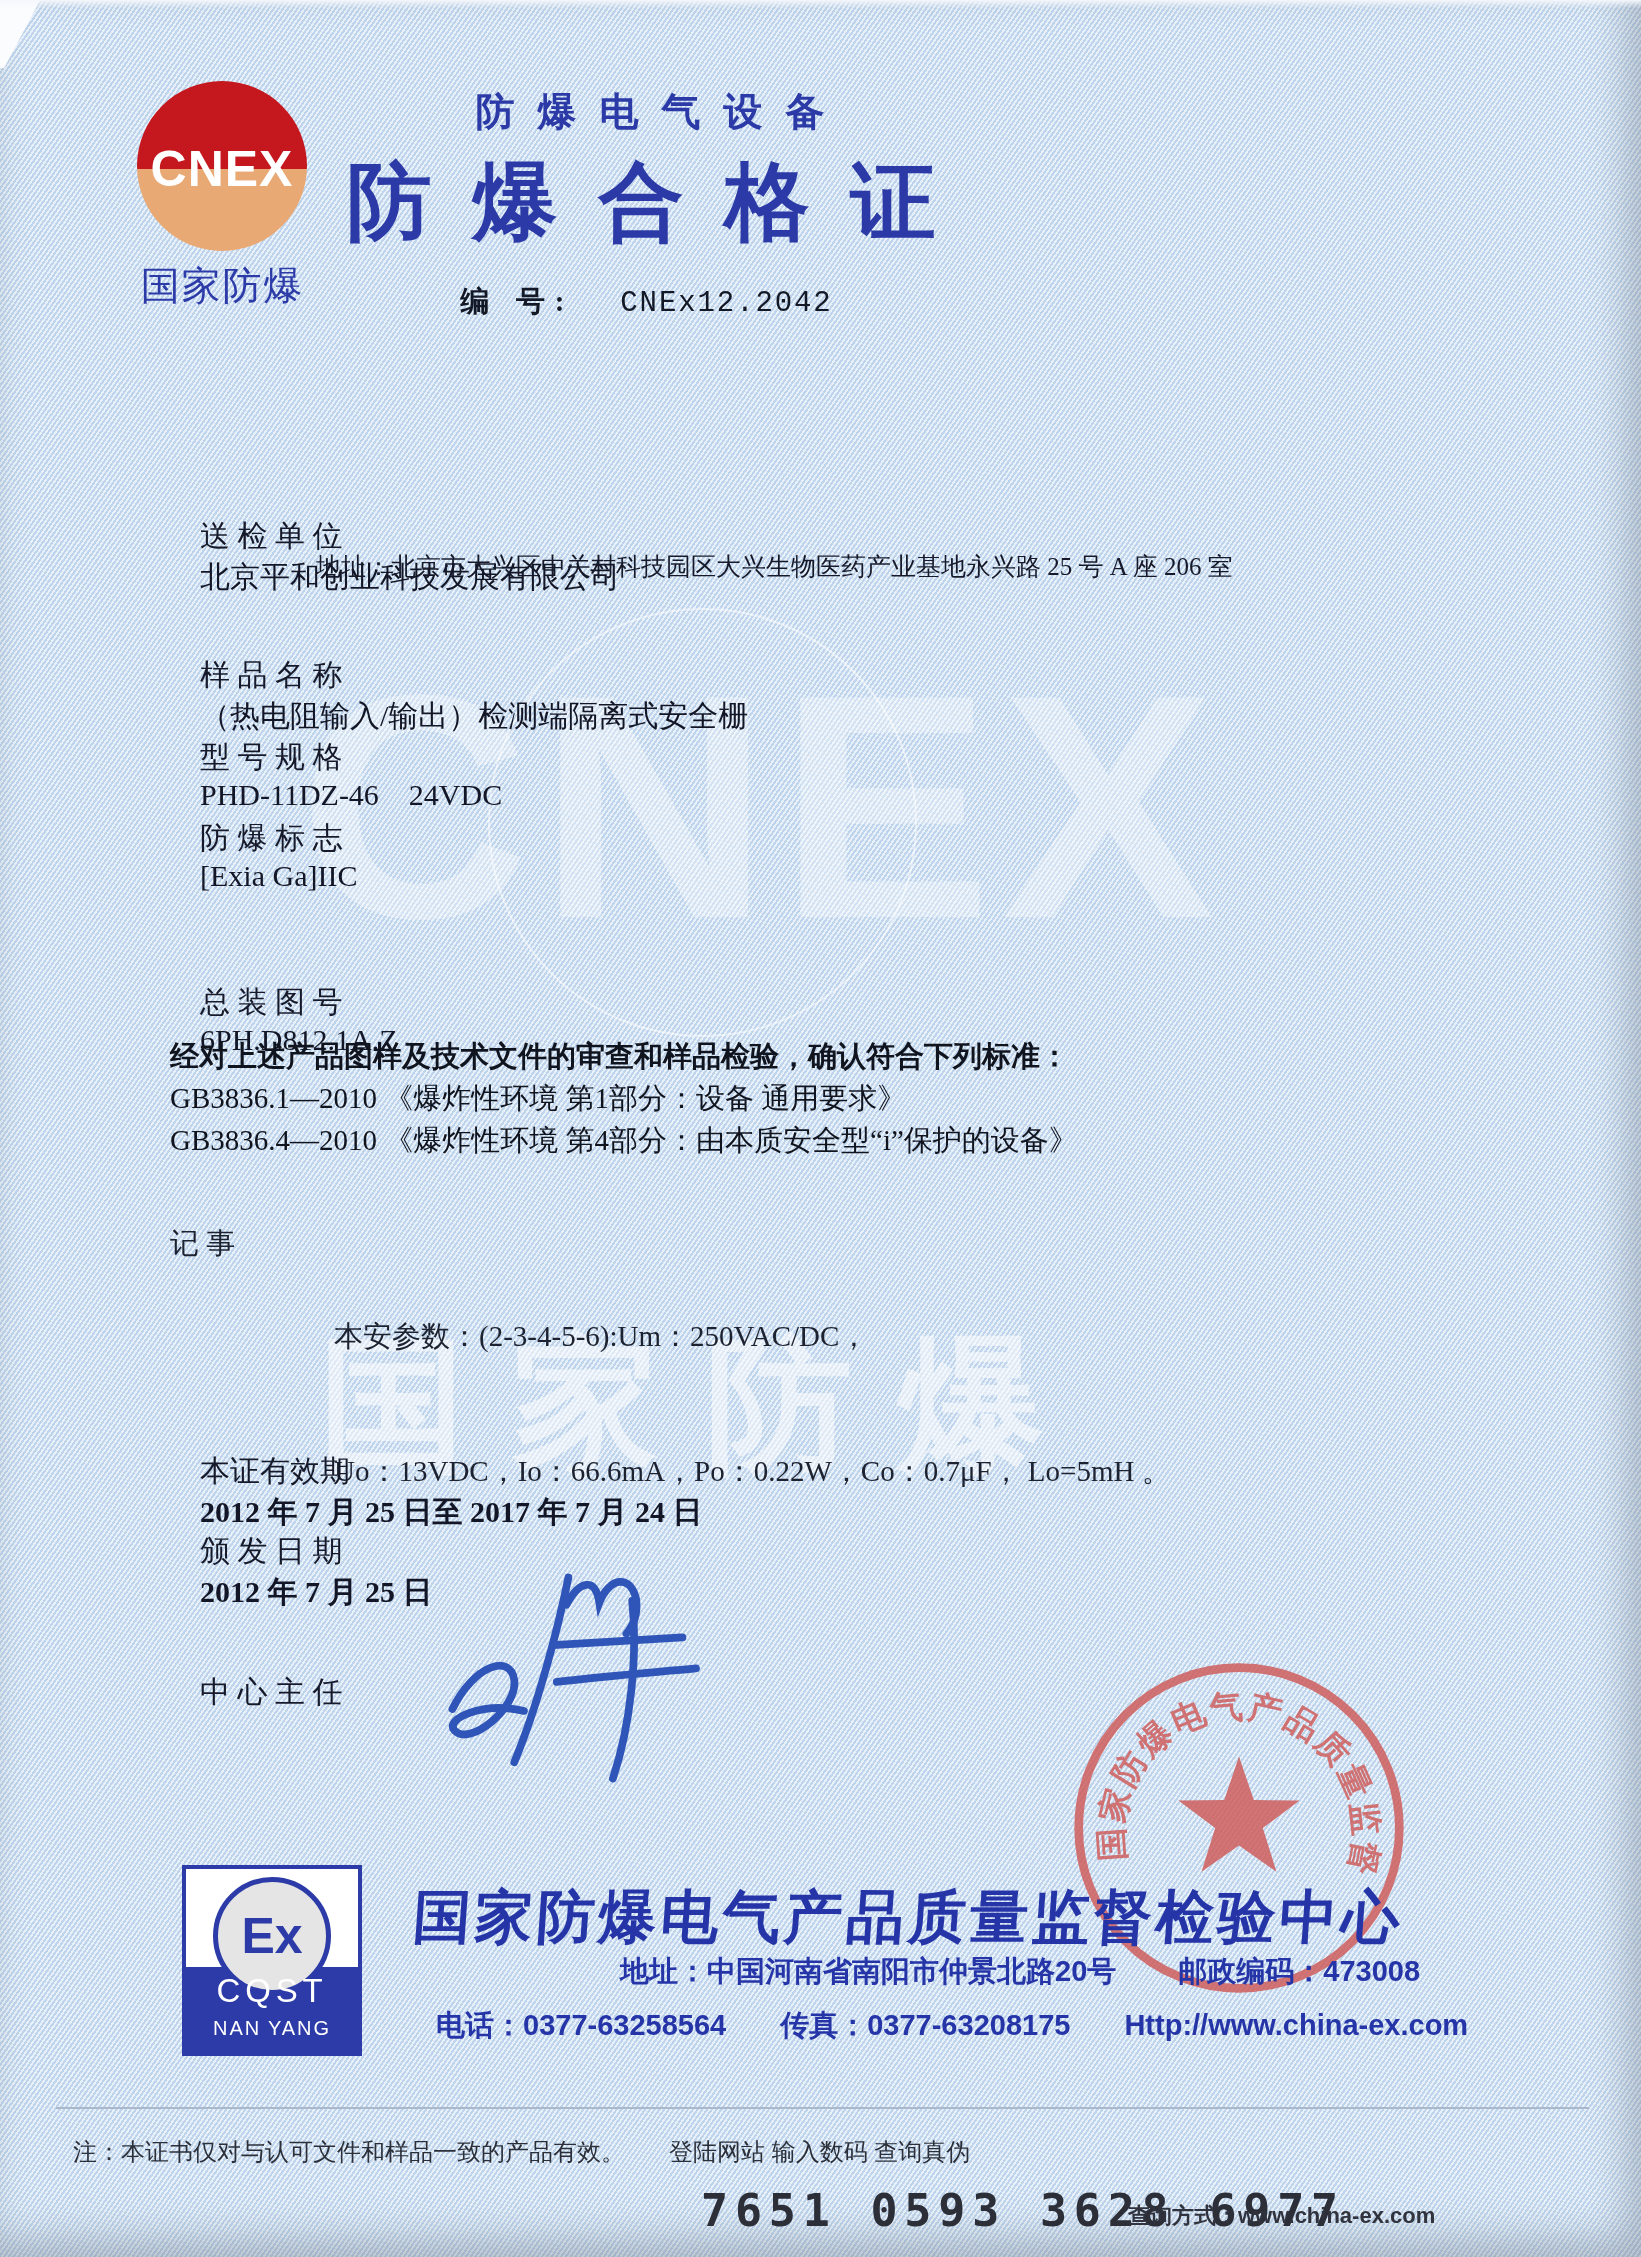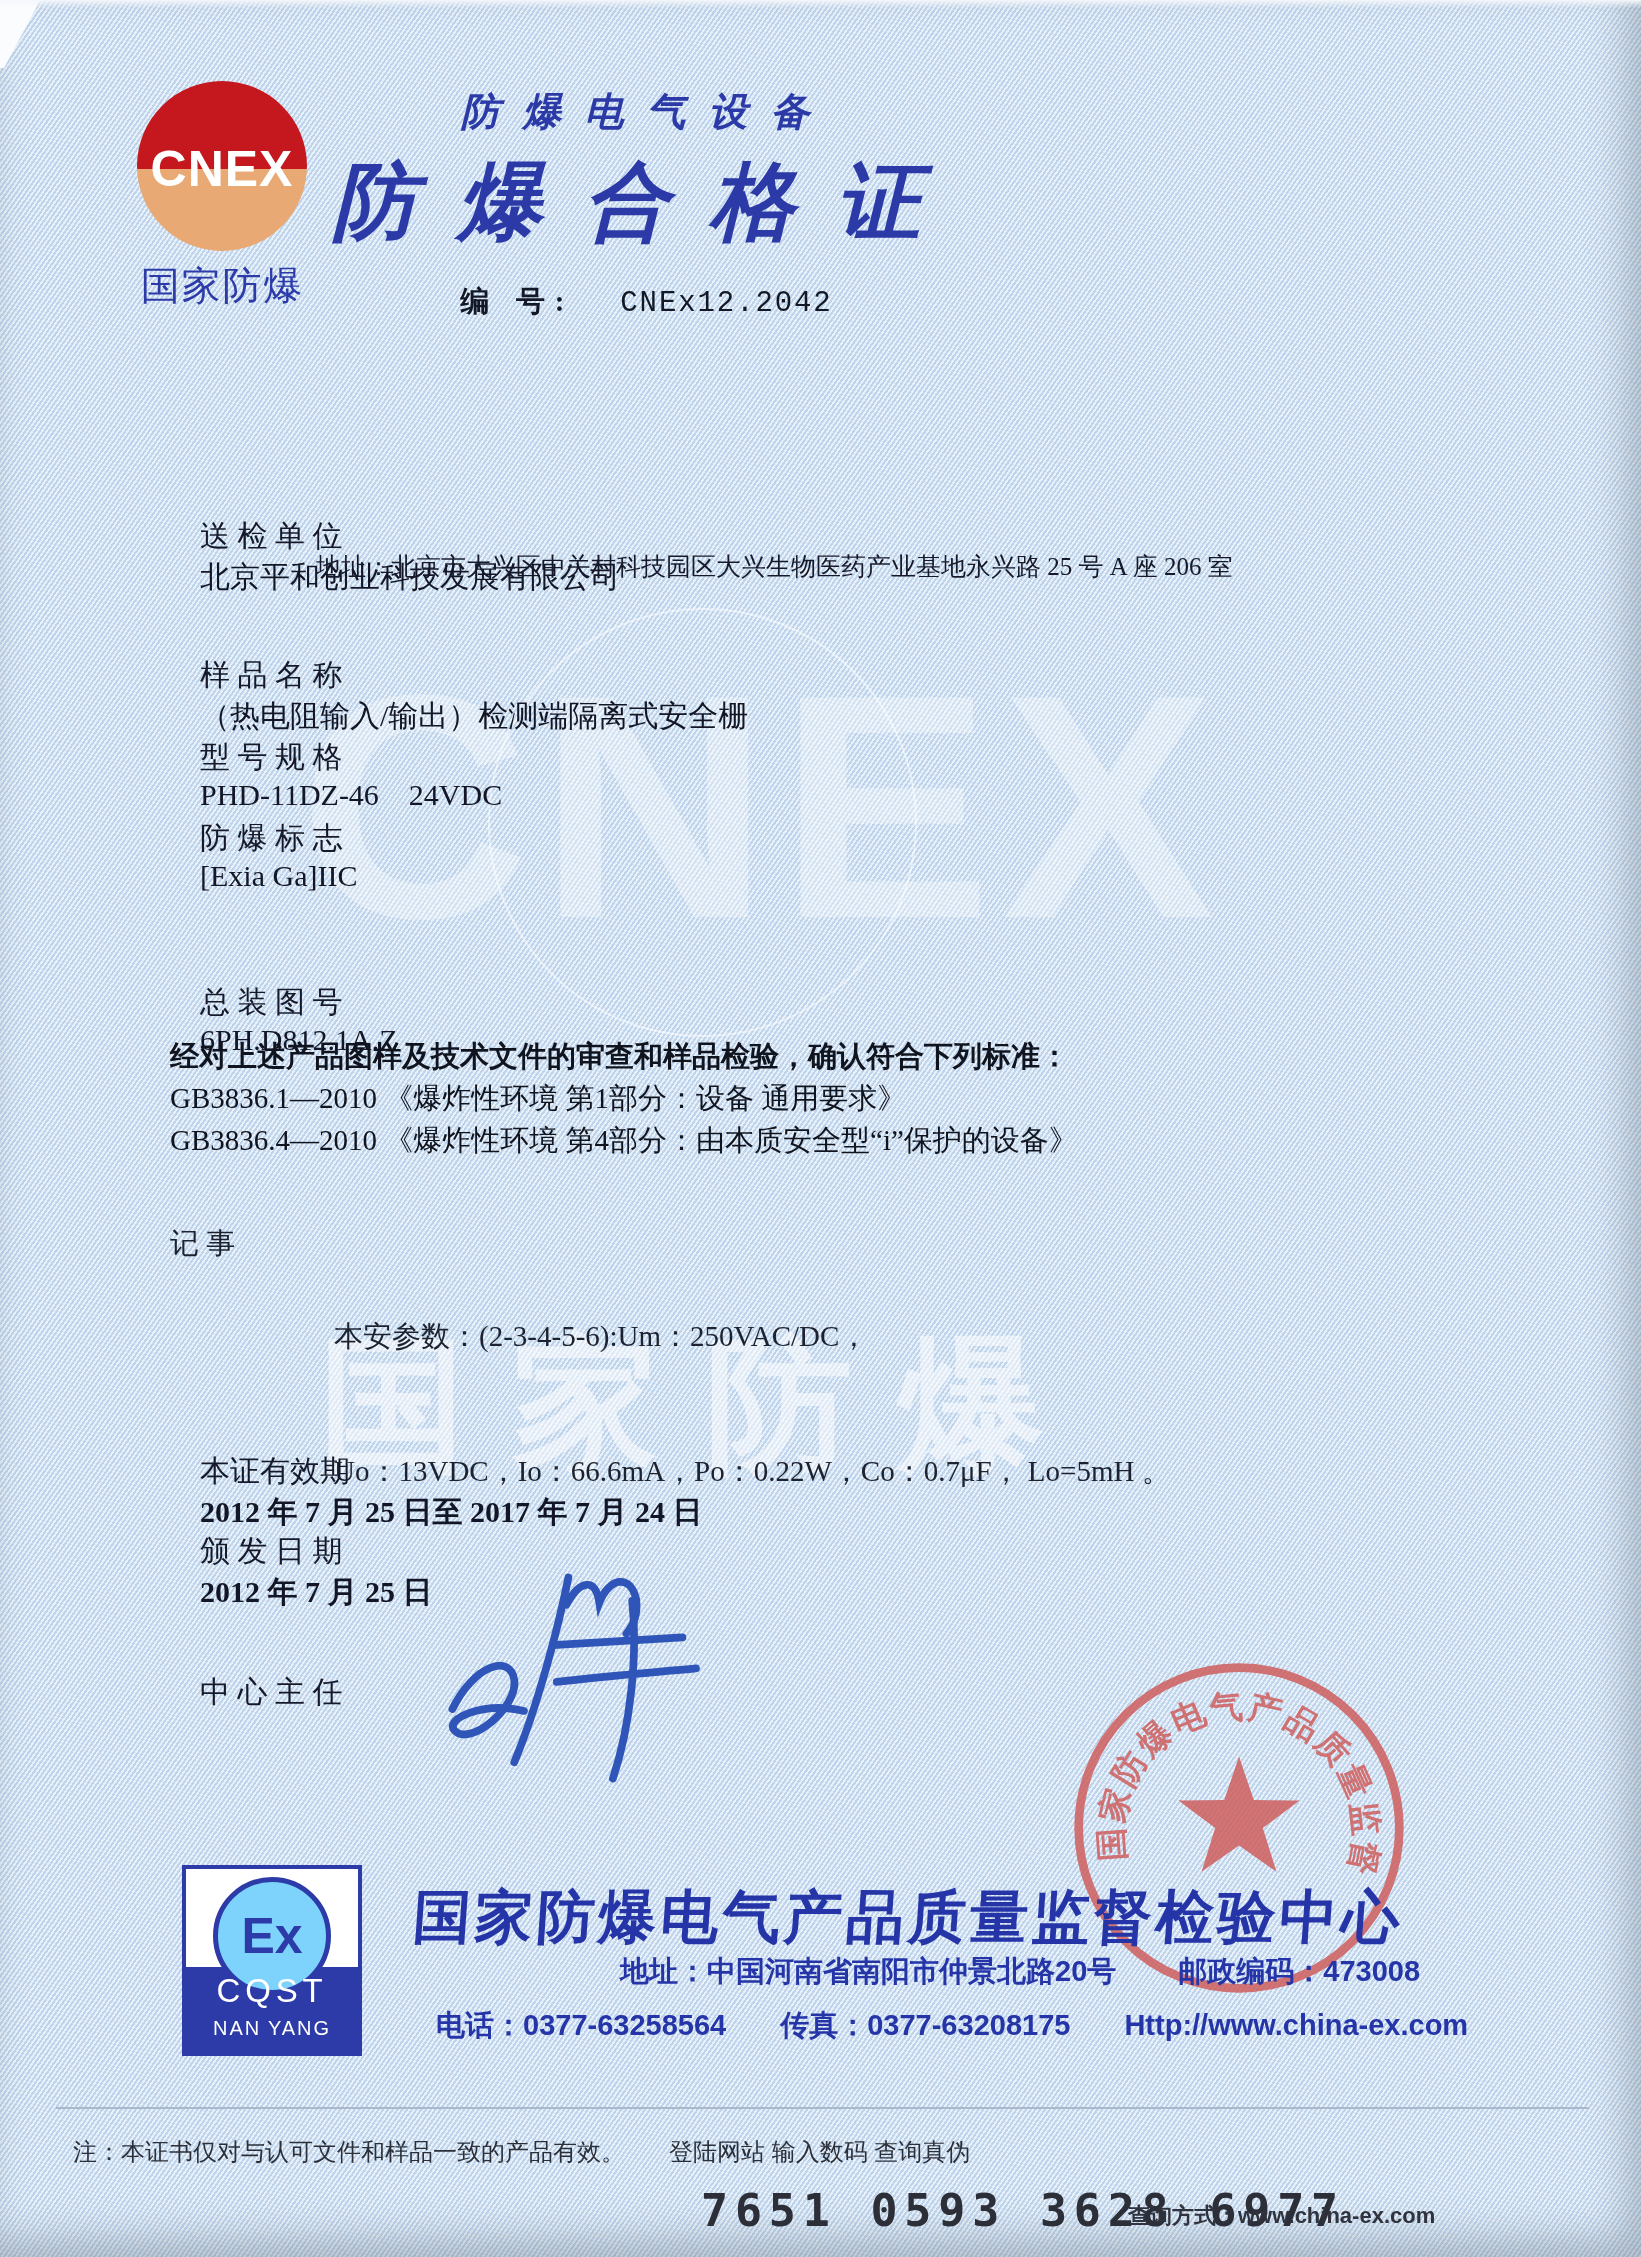--- a/index.html
+++ b/index.html
@@ -21,22 +21,22 @@
   
   .logo{position:absolute;left:137px;top:81px;width:170px;height:170px;border-radius:50%;
     background:linear-gradient(#c4171e 0 52%,#e9a974 52% 100%);
     display:flex;align-items:center;justify-content:center;}
   .logo-text{font-family:"Liberation Sans","DejaVu Sans",sans-serif;
     font-weight:bold;font-size:50px;color:#ffffff;letter-spacing:1px;margin-top:5.8px;}
   .logo-caption{position:absolute;left:131px;top:259px;width:183px;text-align:center;
     font-family:"Liberation Sans","DejaVu Sans",sans-serif;
     font-size:39px;color:#2c3ba8;font-weight:500;letter-spacing:1.9px;}
 
-  .hdr-box{position:absolute;left:328px;width:637px;text-align:center;
-    font-family:"Liberation Sans","DejaVu Sans",sans-serif;color:#2b3aa6;font-weight:bold;font-style:italic;}
+  .hdr-box{position:absolute;left:343px;width:637px;text-align:center;
+    font-family:"Liberation Sans","DejaVu Sans",sans-serif;color:#2b3aa6;font-weight:bold;}
   .subtitle{top:85px;font-size:39px;letter-spacing:23px;}
   .title{top:145px;font-size:85px;letter-spacing:41px;}
 
   .certno{position:absolute;left:328px;top:282px;width:637px;text-align:center;
     font-size:29px;color:#121826;}
   .certno .lbl{font-weight:bold;letter-spacing:9.7px;margin-right:39px;}
   .certno .val{font-family:"Liberation Mono","DejaVu Sans Mono",monospace;letter-spacing:1.9px;}
 
   
   .wm-circle{position:absolute;left:488px;top:608px;width:425px;height:425px;border-radius:50%;
@@ -65,21 +65,21 @@
   .signature{position:absolute;left:406px;top:1564px;}
 
   
   .seal{position:absolute;left:1041px;top:1630px;opacity:0.82;}
 
   
   .cqst{position:absolute;left:182px;top:1865px;width:172px;height:183px;
     border:4.8px solid #2c3ba8;background:#ffffff;}
   .cqst .band{position:absolute;left:0;bottom:0;width:100%;height:85px;background:#2c3ba8;}
   .cqst .ex-circle{position:absolute;left:50%;top:7.7px;transform:translateX(-50%);
-    width:108px;height:108px;border-radius:50%;border:5.8px solid #2c3ba8;background:#7dd3fc;
+    width:108px;height:108px;border-radius:50%;border:5.8px solid #2c3ba8;background:#e5e5e5;
     display:flex;align-items:center;justify-content:center;z-index:2;}
   .cqst .ex-circle span{font-family:"Liberation Sans",sans-serif;font-weight:bold;
     font-size:50px;color:#2c3ba8;}
   .cqst .cqst-txt{position:absolute;left:0;bottom:42px;width:100%;text-align:center;z-index:3;
     font-family:"Liberation Sans",sans-serif;font-size:33px;color:#ffffff;letter-spacing:4.8px;}
   .cqst .ny-txt{position:absolute;left:0;bottom:11.6px;width:100%;text-align:center;z-index:3;
     font-family:"Liberation Sans",sans-serif;font-size:20px;color:#ffffff;letter-spacing:1.9px;}
 
   .org-name{position:absolute;left:413px;top:1879px;width:1091px;
     font-size:58px;font-weight:bold;color:#2535a8;letter-spacing:3.9px;white-space:nowrap;

